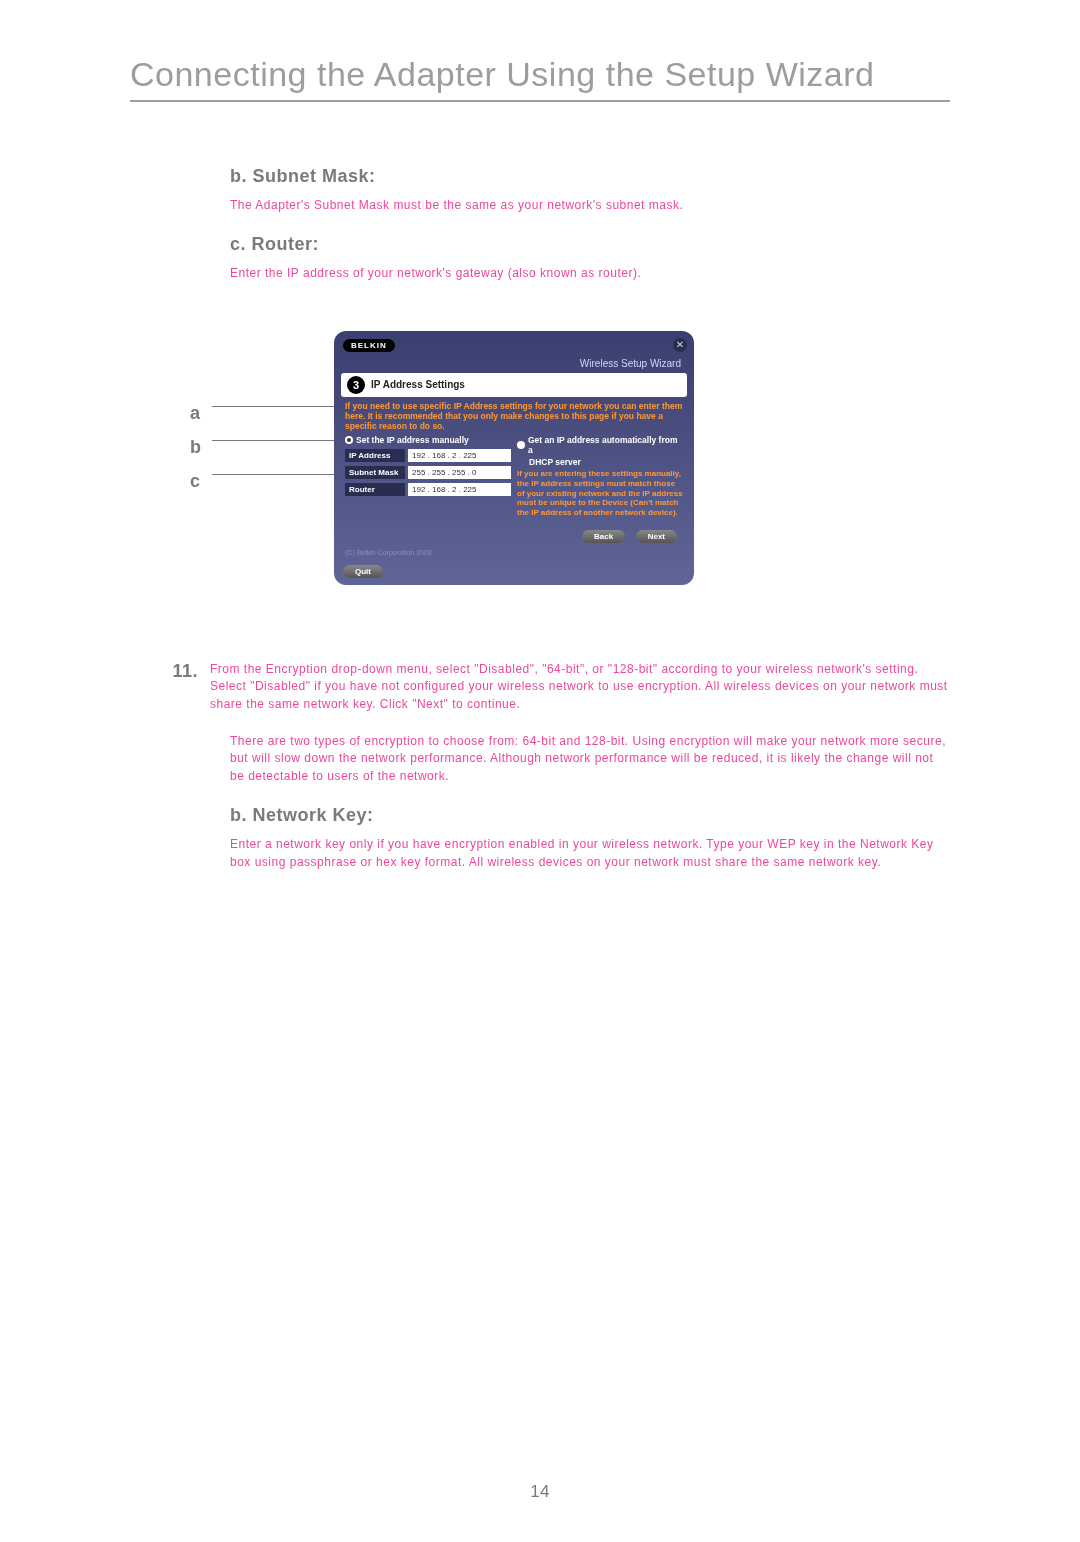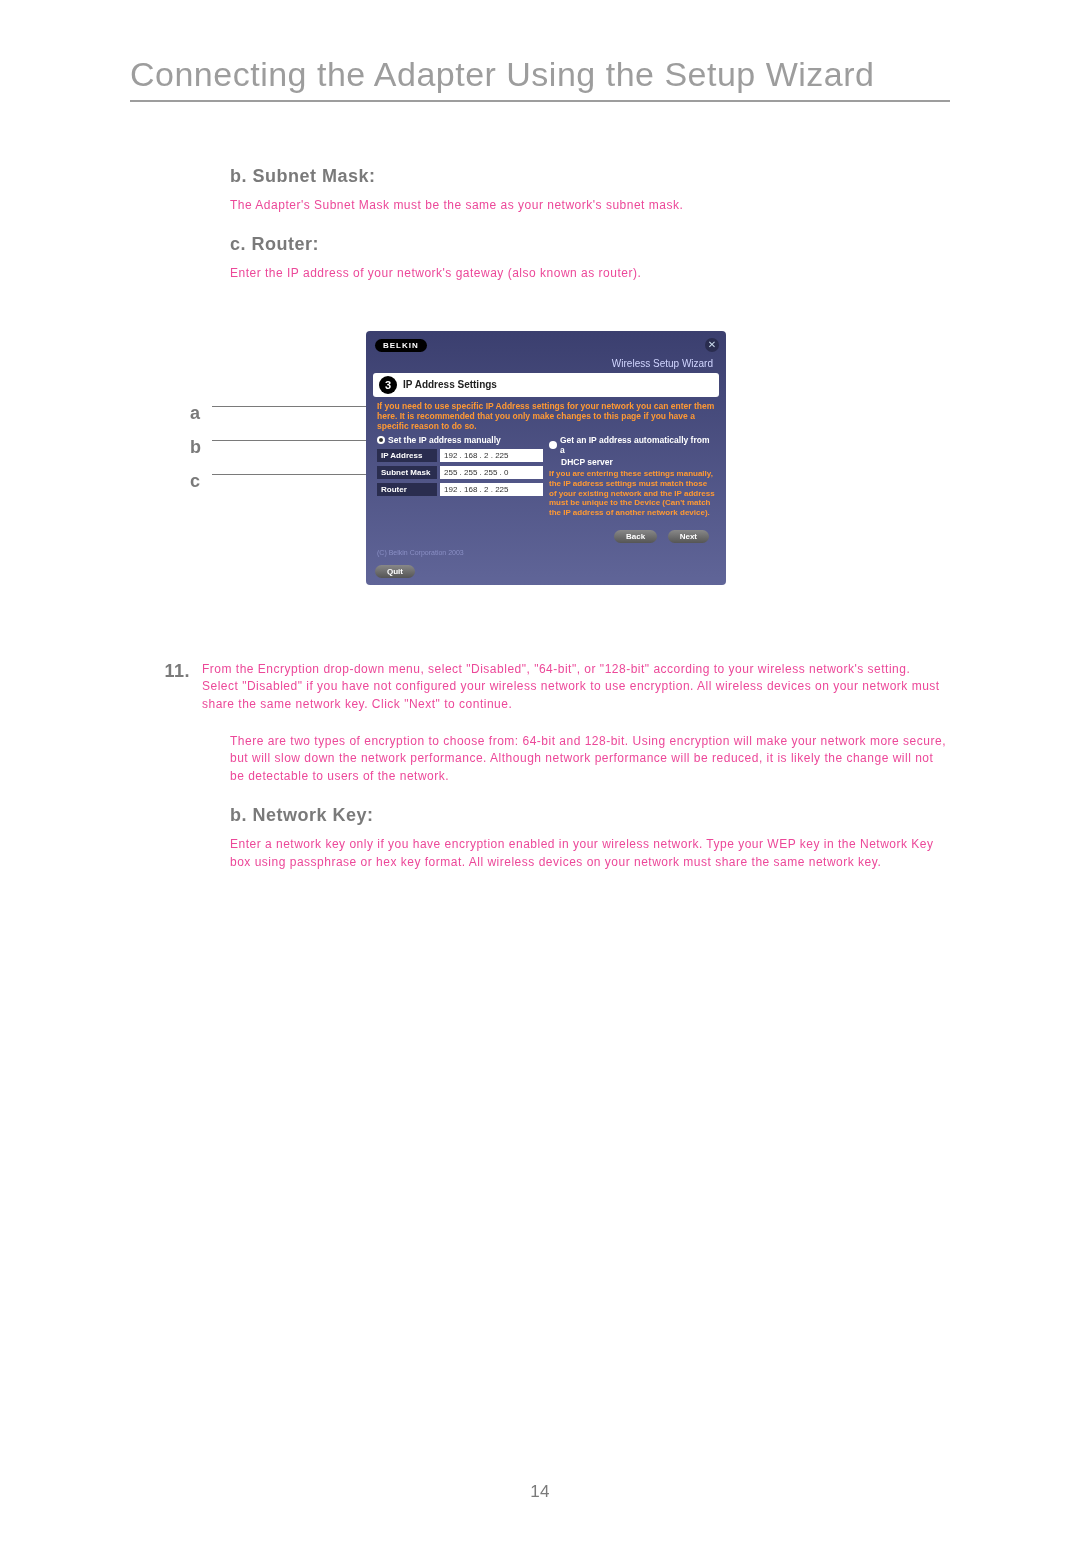--- a/index.html
+++ b/index.html
@@ -60,25 +60,25 @@
     position: relative;
   }
   .callout-line {
     position: absolute;
     left: 82px;
     height: 1px;
     background: #7a7a7a;
   }
   .wizard {
     position: absolute;
-    left: 236px;
+    left: 204px;
     top: 0;
     width: 360px;
     background: linear-gradient(#3b3f6f, #606598);
-    border-radius: 4px;
+    border-radius: 12px;
     padding: 3px;
     font-family: Tahoma, Arial, sans-serif;
     letter-spacing: 0;
   }
   .wizard-top {
     position: relative;
     height: 24px;
   }
   .logo {
     background: #000;
@@ -209,21 +209,21 @@
     margin-bottom: 20px;
   }
   .step11-num {
     width: 28px;
     font-weight: 700;
     color: #7a7a7a;
     font-size: 18px;
     text-align: right;
     flex-shrink: 0;
     letter-spacing: 0.5px;
-    margin-left: 32px;
+    margin-left: 40px;
   }
   .step11-text {
     flex: 1;
   }
   .page-num {
     position: absolute;
     bottom: 40px;
     left: 0; right: 0;
     text-align: center;
     font-size: 17px;

